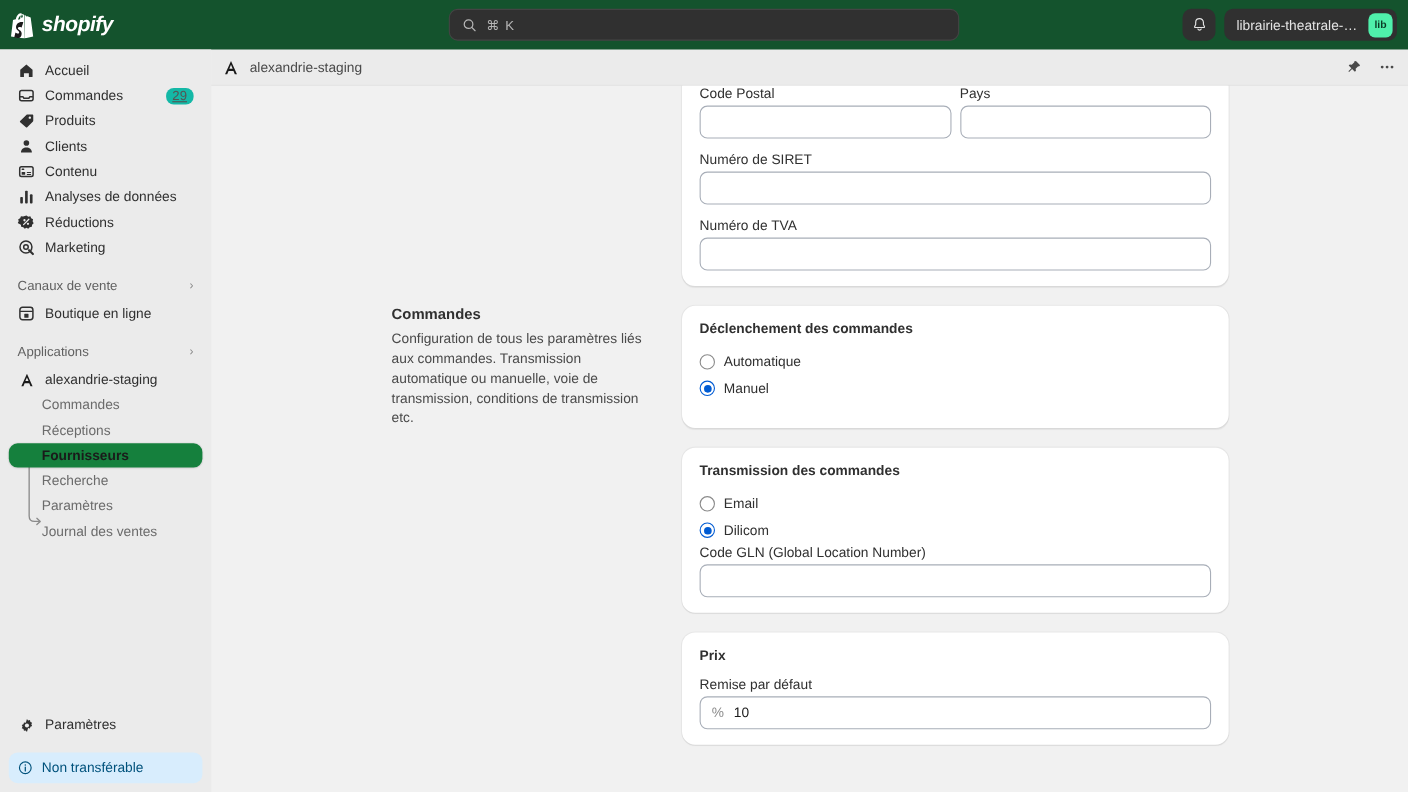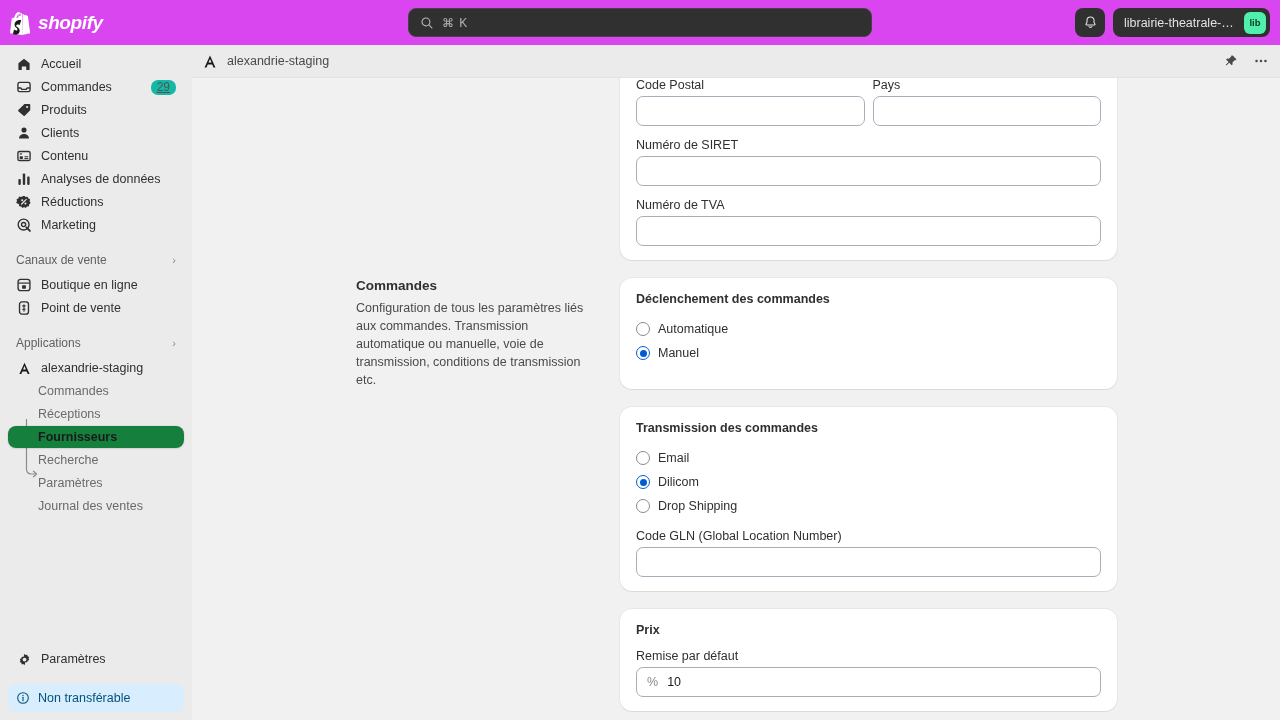--- a/index.html
+++ b/index.html
@@ -7,21 +7,21 @@
     width: 1280px; height: 720px;
     overflow: hidden;
     font-family: "Liberation Sans", sans-serif;
     background: #f1f1f1;
     -webkit-font-smoothing: antialiased;
   }
 
   
   .topbar {
     height: 45px; width: 1280px;
-    background: #d946ef;
+    background: #14532d;
     display: flex; align-items: center;
     position: relative;
   }
   .brand {
     display: flex; align-items: center; gap: 6px;
     padding-left: 10px; width: 200px;
   }
   .brand-bag { width: 22px; height: 24px; flex: none; }
   .brand-word { color: #fff; font-size: 19px; font-style: italic; font-weight: 700; letter-spacing: -0.4px; }
 
@@ -317,29 +317,20 @@
       <span class="nav-ico">
         <svg width="16" height="16" viewBox="0 0 20 20">
             <rect x="2.6" y="3" width="14.8" height="14" rx="3" fill="none" stroke="#303030" stroke-width="1.7"></rect>
             <path d="M2.8 7.6h14.4" stroke="#303030" stroke-width="1.5"></path>
             <rect x="7.6" y="10.4" width="4.8" height="4.4" rx=".6" fill="#303030"></rect>
           </svg>
       </span>
       <span class="navlabel">Boutique en ligne</span>
     </div>
 
-    <div class="navitem">
-      <span class="nav-ico">
-        <svg width="16" height="16" viewBox="0 0 20 20">
-            <rect x="4.4" y="2.4" width="11.2" height="15.2" rx="3" fill="none" stroke="#303030" stroke-width="1.7"></rect>
-            <path d="M10 6v8M8.3 7.4h3.1M8.3 11.6h3.1" stroke="#303030" stroke-width="1.4" stroke-linecap="round"></path>
-          </svg>
-      </span>
-      <span class="navlabel">Point de vente</span>
-    </div>
 
     <div class="section-head">
       <span class="section-title">Applications</span>
       <span class="chev">›</span>
     </div>
 
     <div class="navitem">
       <span class="applogo">
         <svg width="15" height="15" viewBox="0 0 20 20">
             <path d="M10 2.4 3.2 17.4h2.5l1.5-3.5h5.6l1.5 3.5h2.5L10 2.4zm0 4.4 1.9 4.5H8.1z" fill="#1a1a1a"></path>
@@ -474,24 +465,20 @@
           <div class="card">
             <div class="card-title">Transmission des commandes</div>
             <div class="radio-row">
               <span class="radio"></span>
               <span class="radio-label">Email</span>
             </div>
             <div class="radio-row">
               <span class="radio on"></span>
               <span class="radio-label">Dilicom</span>
             </div>
-            <div class="radio-row" style="margin-bottom:12px;">
-              <span class="radio"></span>
-              <span class="radio-label">Drop Shipping</span>
-            </div>
             <div class="fld" style="margin-bottom:0;">
               <label class="fld-label">Code GLN (Global Location Number)</label>
               <input class="inp" value="" style="">
             </div>
           </div>
         </div>
 
         <div class="blk-gap"></div>
 
         <div class="cardrow">

